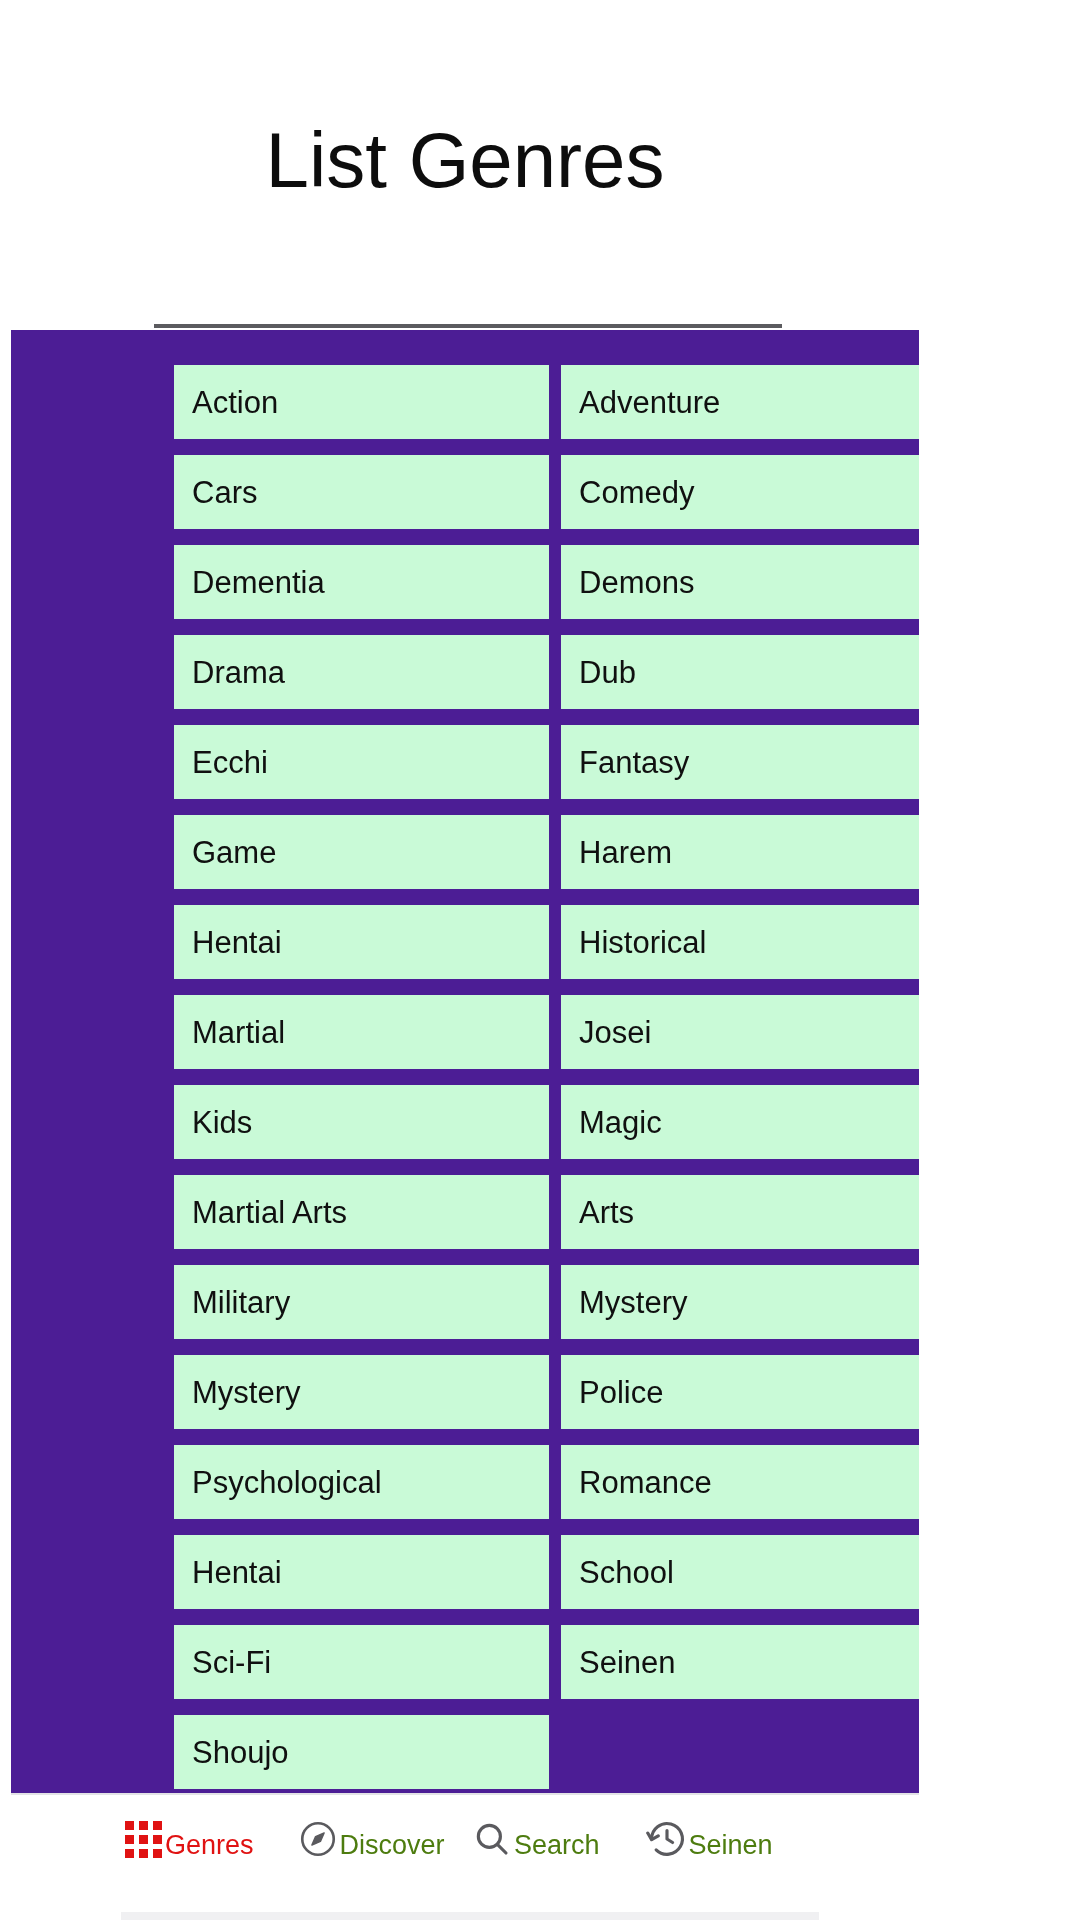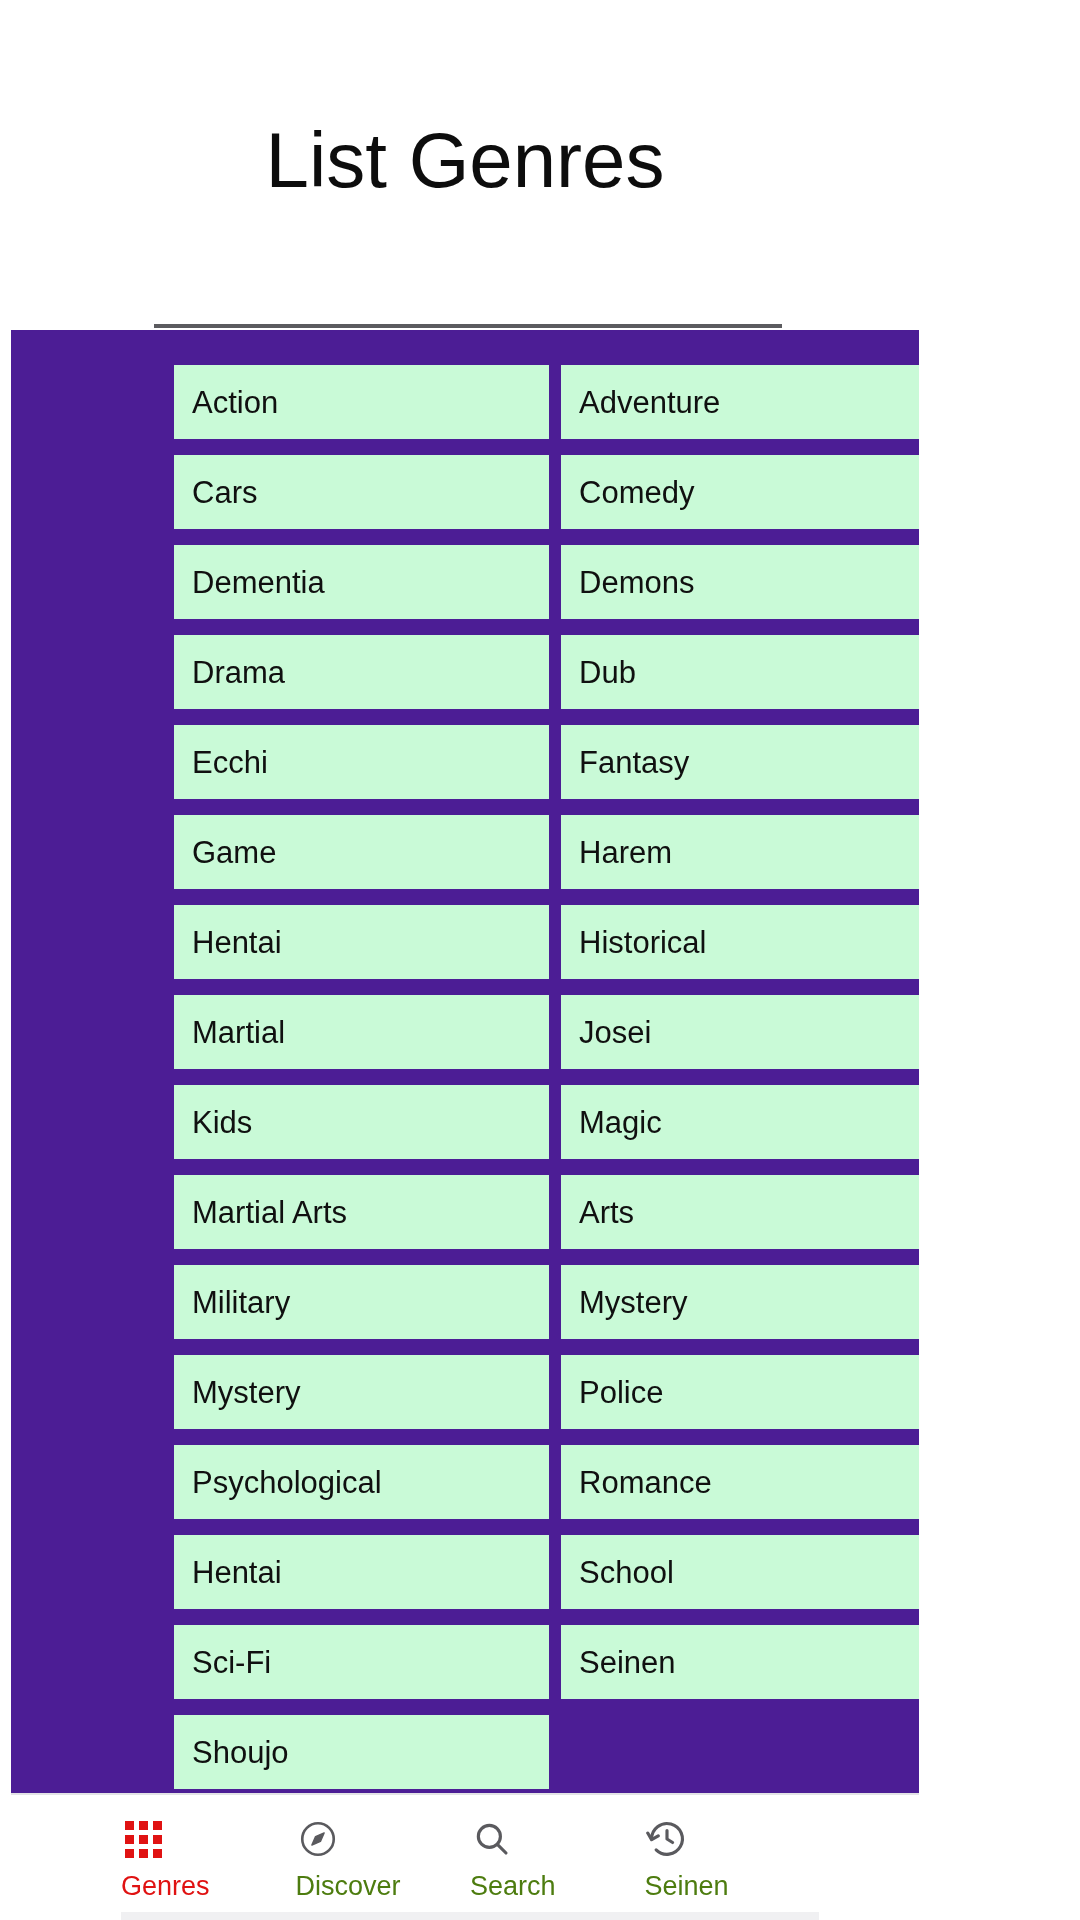--- a/index.html
+++ b/index.html
@@ -96,22 +96,22 @@
     border-top: 2px solid #e3e3e6;
     display: flex;
     align-items: flex-start;
     padding: 0 100px 0 110px;
     box-sizing: border-box;
     position: relative;
   }
   .nav-item {
     flex: 1 1 0;
     display: flex;
-    flex-direction: column;
-    align-items: flex-start;
+    flex-direction: row;
+    align-items: center;
     justify-content: flex-start;
     padding-top: 22px;
     cursor: pointer;
   }
   .nav-icon {
     height: 44px;
     width: 44px;
     display: flex;
     align-items: center;
     justify-content: center;

